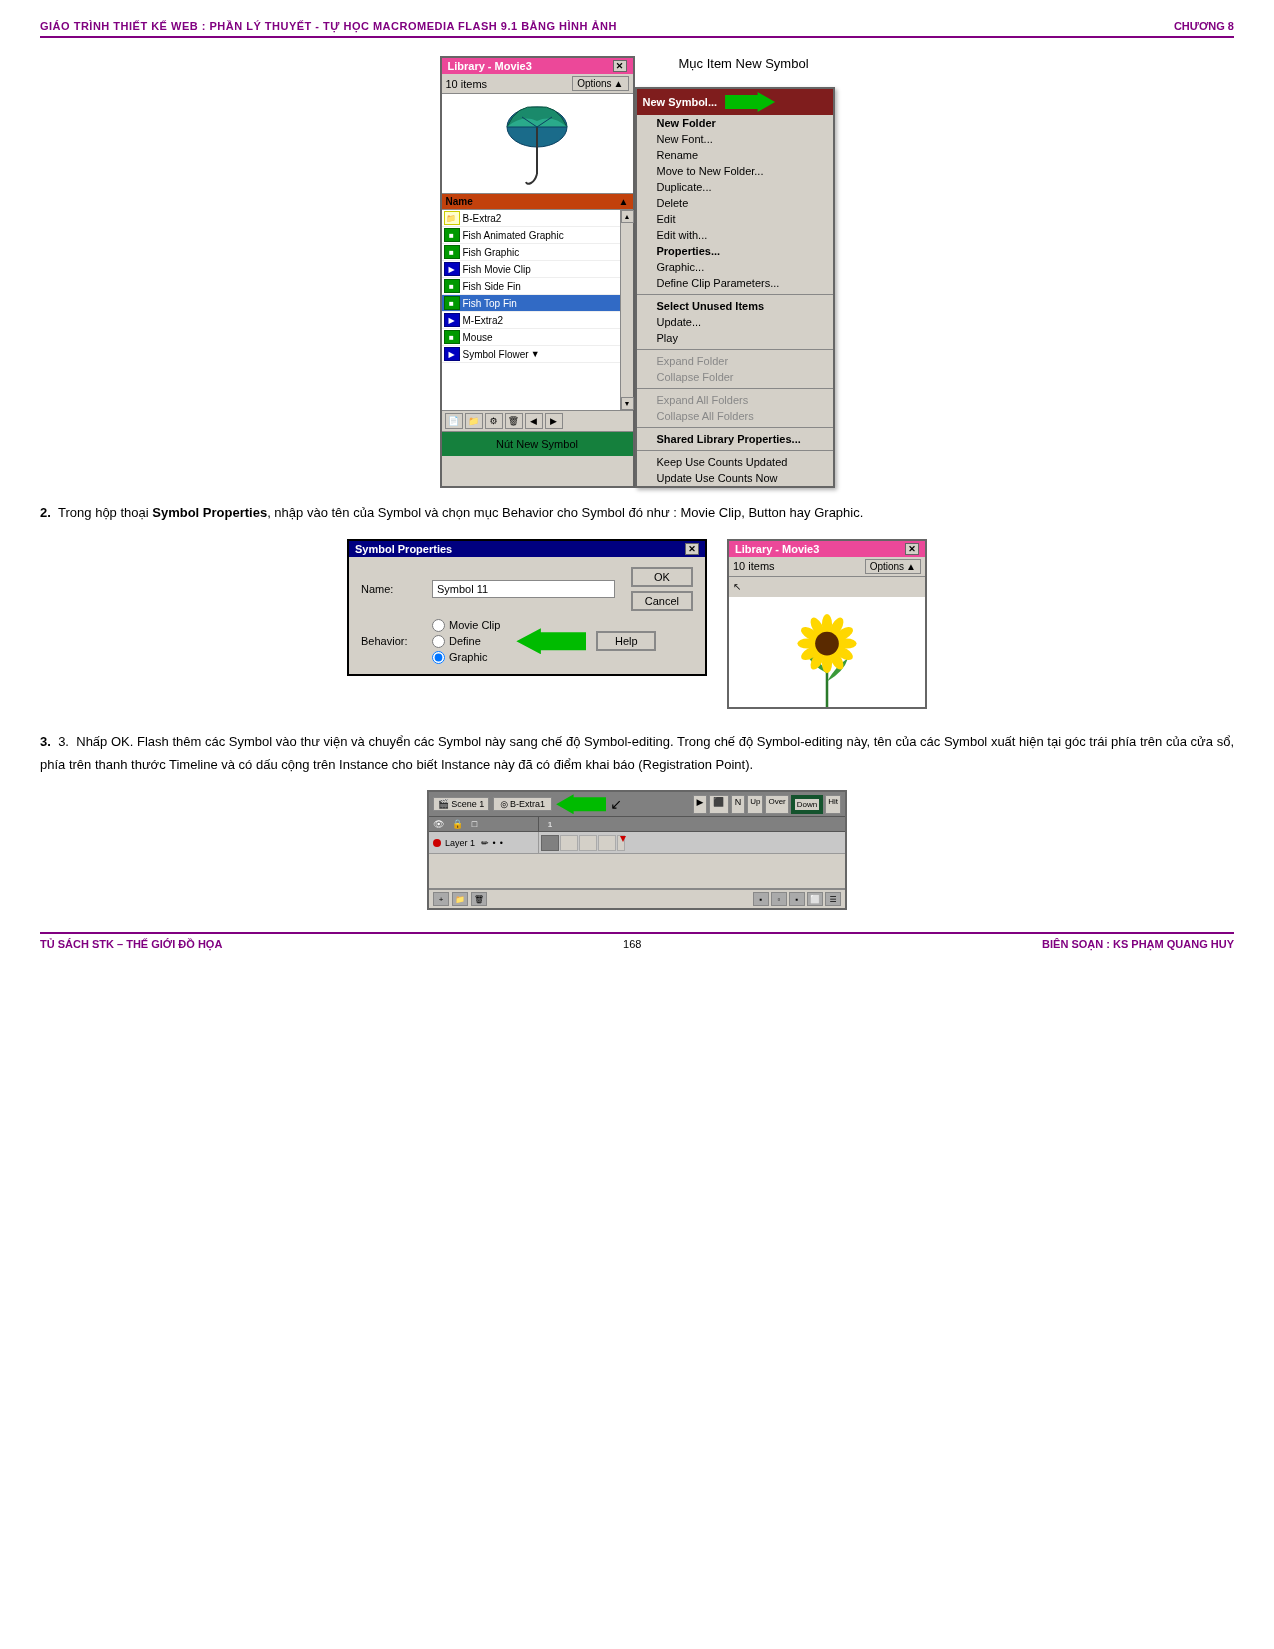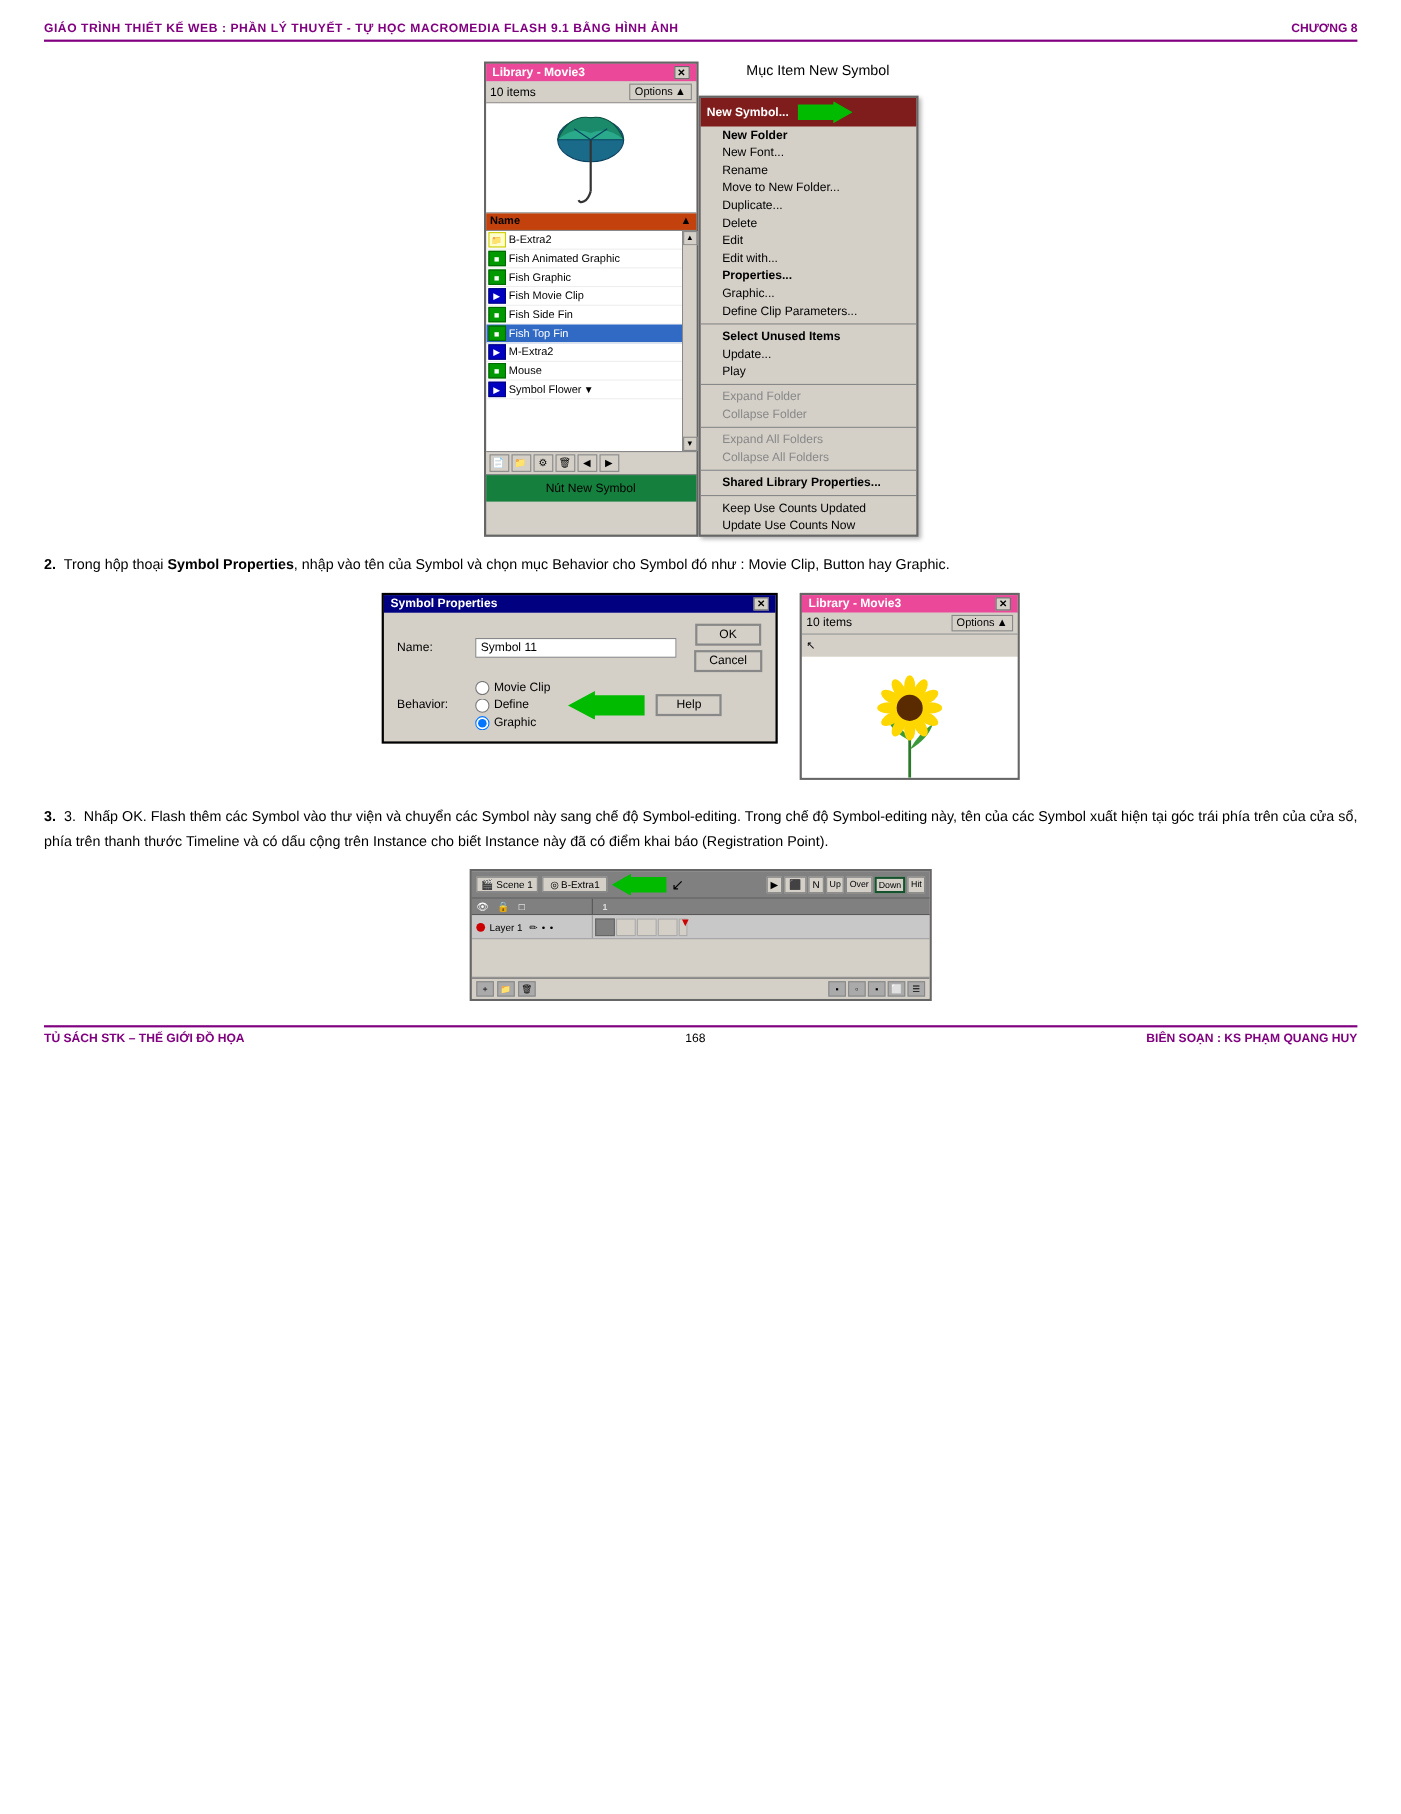--- a/index.html
+++ b/index.html
@@ -297,21 +297,20 @@
       display: flex;
       align-items: center;
       gap: 4px;
       font-size: 11px;
     }
     .dialog-buttons {
       display: flex;
       flex-direction: column;
       gap: 4px;
       margin-left: 10px;
-      align-items: center;
     }
     .dialog-btn {
       background: #d4d0c8;
       border: 2px solid #888;
       padding: 2px 12px;
       font-size: 11px;
       cursor: pointer;
       min-width: 60px;
       text-align: center;
     }
@@ -659,21 +658,21 @@
 
       <span style="font-size:14px; color:#000;">↙</span>
 
       <div style="margin-left:auto; display:flex; gap:2px;">
         <div style="background:#d4d0c8; border:1px solid #888; font-size:9px; padding:1px 3px; cursor:pointer;">▶</div>
         <div style="background:#d4d0c8; border:1px solid #888; font-size:9px; padding:1px 3px; cursor:pointer;">⬛</div>
         <div style="background:#d4d0c8; border:1px solid #888; font-size:9px; padding:1px 3px; cursor:pointer;">N</div>
 
         <div style="background:#d4d0c8; border:1px solid #888; font-size:8px; padding:1px 2px;">Up</div>
         <div style="background:#d4d0c8; border:1px solid #888; font-size:8px; padding:1px 2px;">Over</div>
-        <div style="background:#d4d0c8; border:2px solid #14532d; font-size:8px; padding:1px 2px;">Down</div>
+        <div style="background:#d4d0c8; border:4px solid #14532d; font-size:8px; padding:1px 2px;">Down</div>
         <div style="background:#d4d0c8; border:1px solid #888; font-size:8px; padding:1px 2px;">Hit</div>
       </div>
     </div>
 
     <div style="display:flex; background:#808080; border-bottom:1px solid #555;">
       <div style="width:110px; padding:2px 4px; font-size:9px; color:#fff; display:flex; align-items:center; gap:8px; border-right:1px solid #555;">
         <span>👁</span>
         <span>🔒</span>
         <span>□</span>
       </div>

